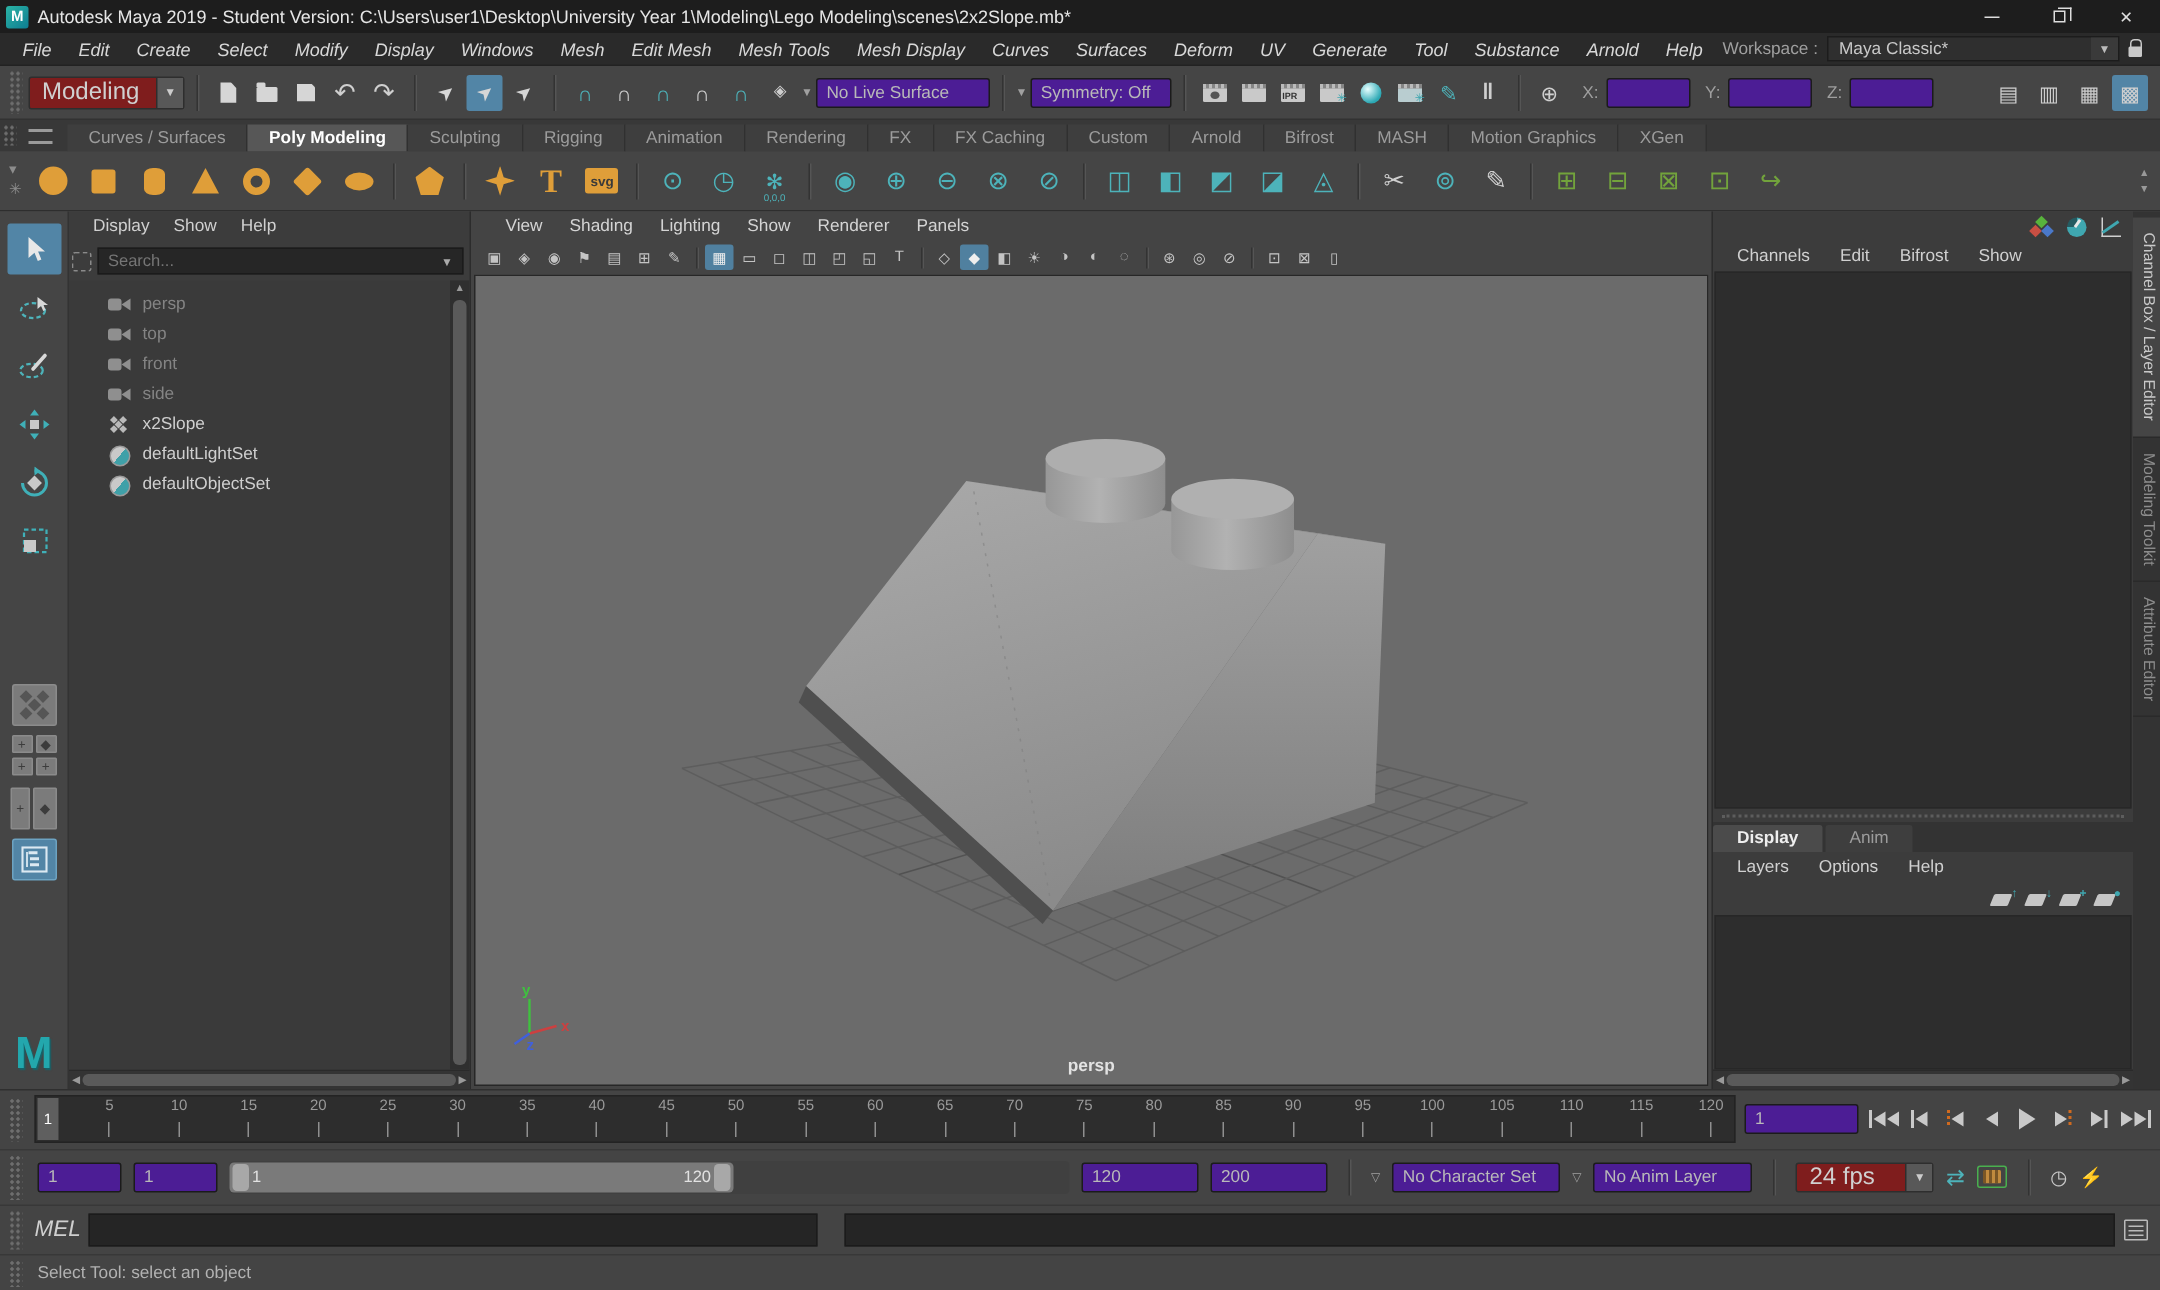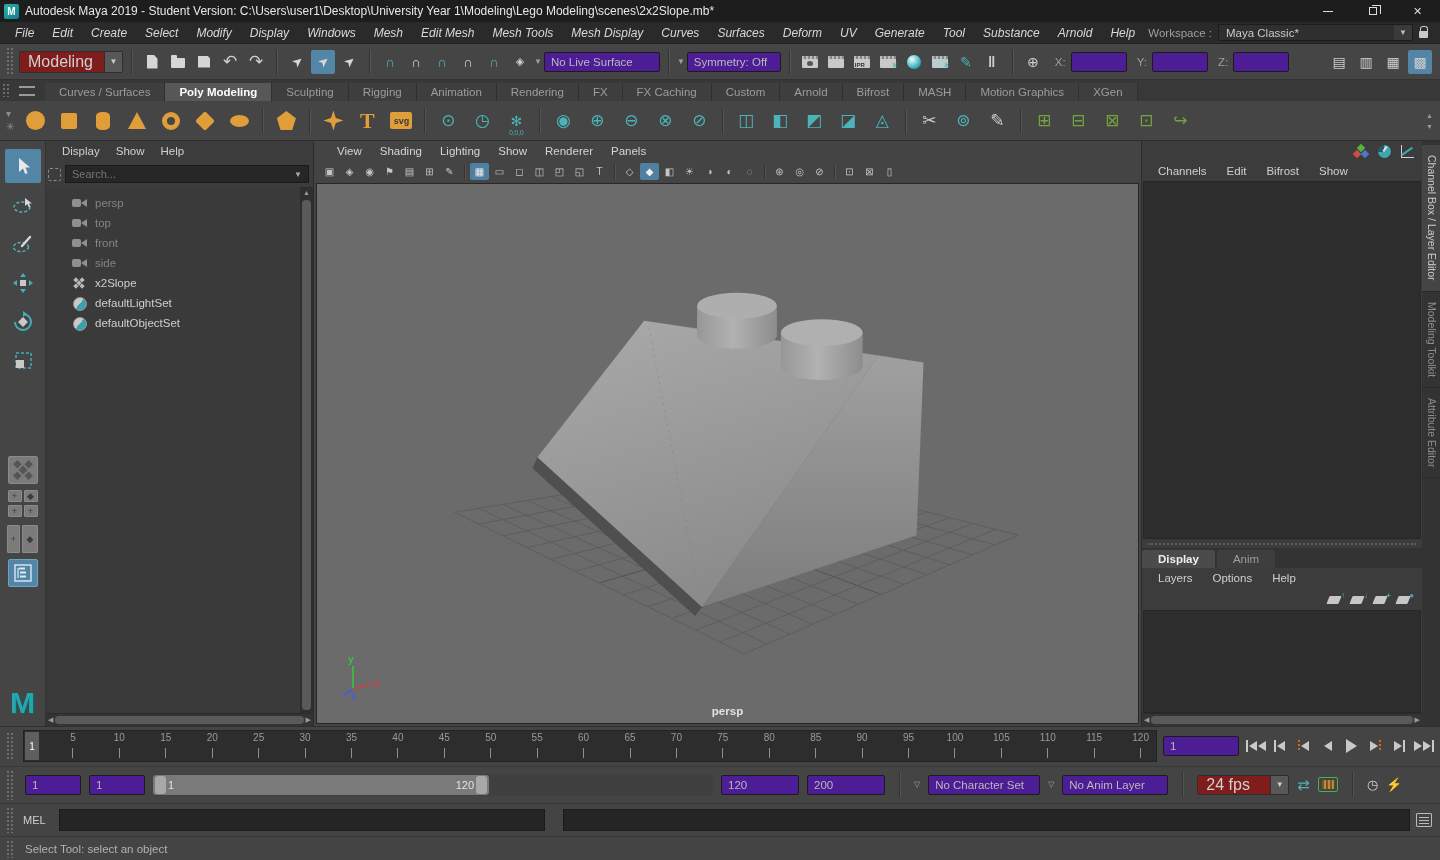--- a/index.html
+++ b/index.html
@@ -219,21 +219,21 @@
   .dd.fps { width:92px; height:20px; }
   .ic-loop { color:#4db3ba; font-size:15px; }
   .ic-loop::before { content:"⇄"; }
   .playblast { width:20px; height:15px; border:1.5px solid #49b04f; border-radius:2px; display:flex; align-items:center; justify-content:center; }
   .playblast i { width:12px; height:9px; background:#c08a3e; border-radius:1px; background-image:repeating-linear-gradient(90deg,#7a5626 0 2px,transparent 2px 4px); }
   .ic-cached { color:#c9c9c9; font-size:13px; } .ic-cached::before { content:"◷"; }
   .runner { color:#d06a1f; font-size:13px; font-weight:bold; } .runner::before { content:"⚡"; }
 
   
   .melrow { flex:0 0 33px; display:flex; align-items:center; background:#444; padding:0 4px; gap:6px; border-top:1px solid #383838; }
-  .mel-label { color:#cfcfcf; font-size:11px; width:30px; text-align:left; }
+  .mel-label { color:#cfcfcf; font-size:15px; width:30px; text-align:center;font-style:italic; }
   .mel-input { width:486px; height:22px; background:#252525; border:1px solid #1b1b1b; color:#bbb; padding:0 6px; font-size:11.5px; font-family:"Liberation Mono",monospace; }
   .mel-output { flex:1; height:22px; background:#252525; border:1px solid #1b1b1b; }
   .script-ic { width:16px; height:14px; border:1px solid #bbb; border-radius:1px; position:relative; margin-right:4px; }
   .script-ic::before { content:""; position:absolute; left:2px; top:3px; right:2px; height:1px; background:#bbb; box-shadow:0 3px 0 #bbb, 0 6px 0 #bbb; }
   .statusrow { flex:0 0 25px; display:flex; align-items:center; background:#444; padding:0 4px; gap:8px; border-top:1px solid #383838; }
   .status-text { color:#b2b2b2; font-size:11.5px; }
 </style>
 </head>
 <body>
 

